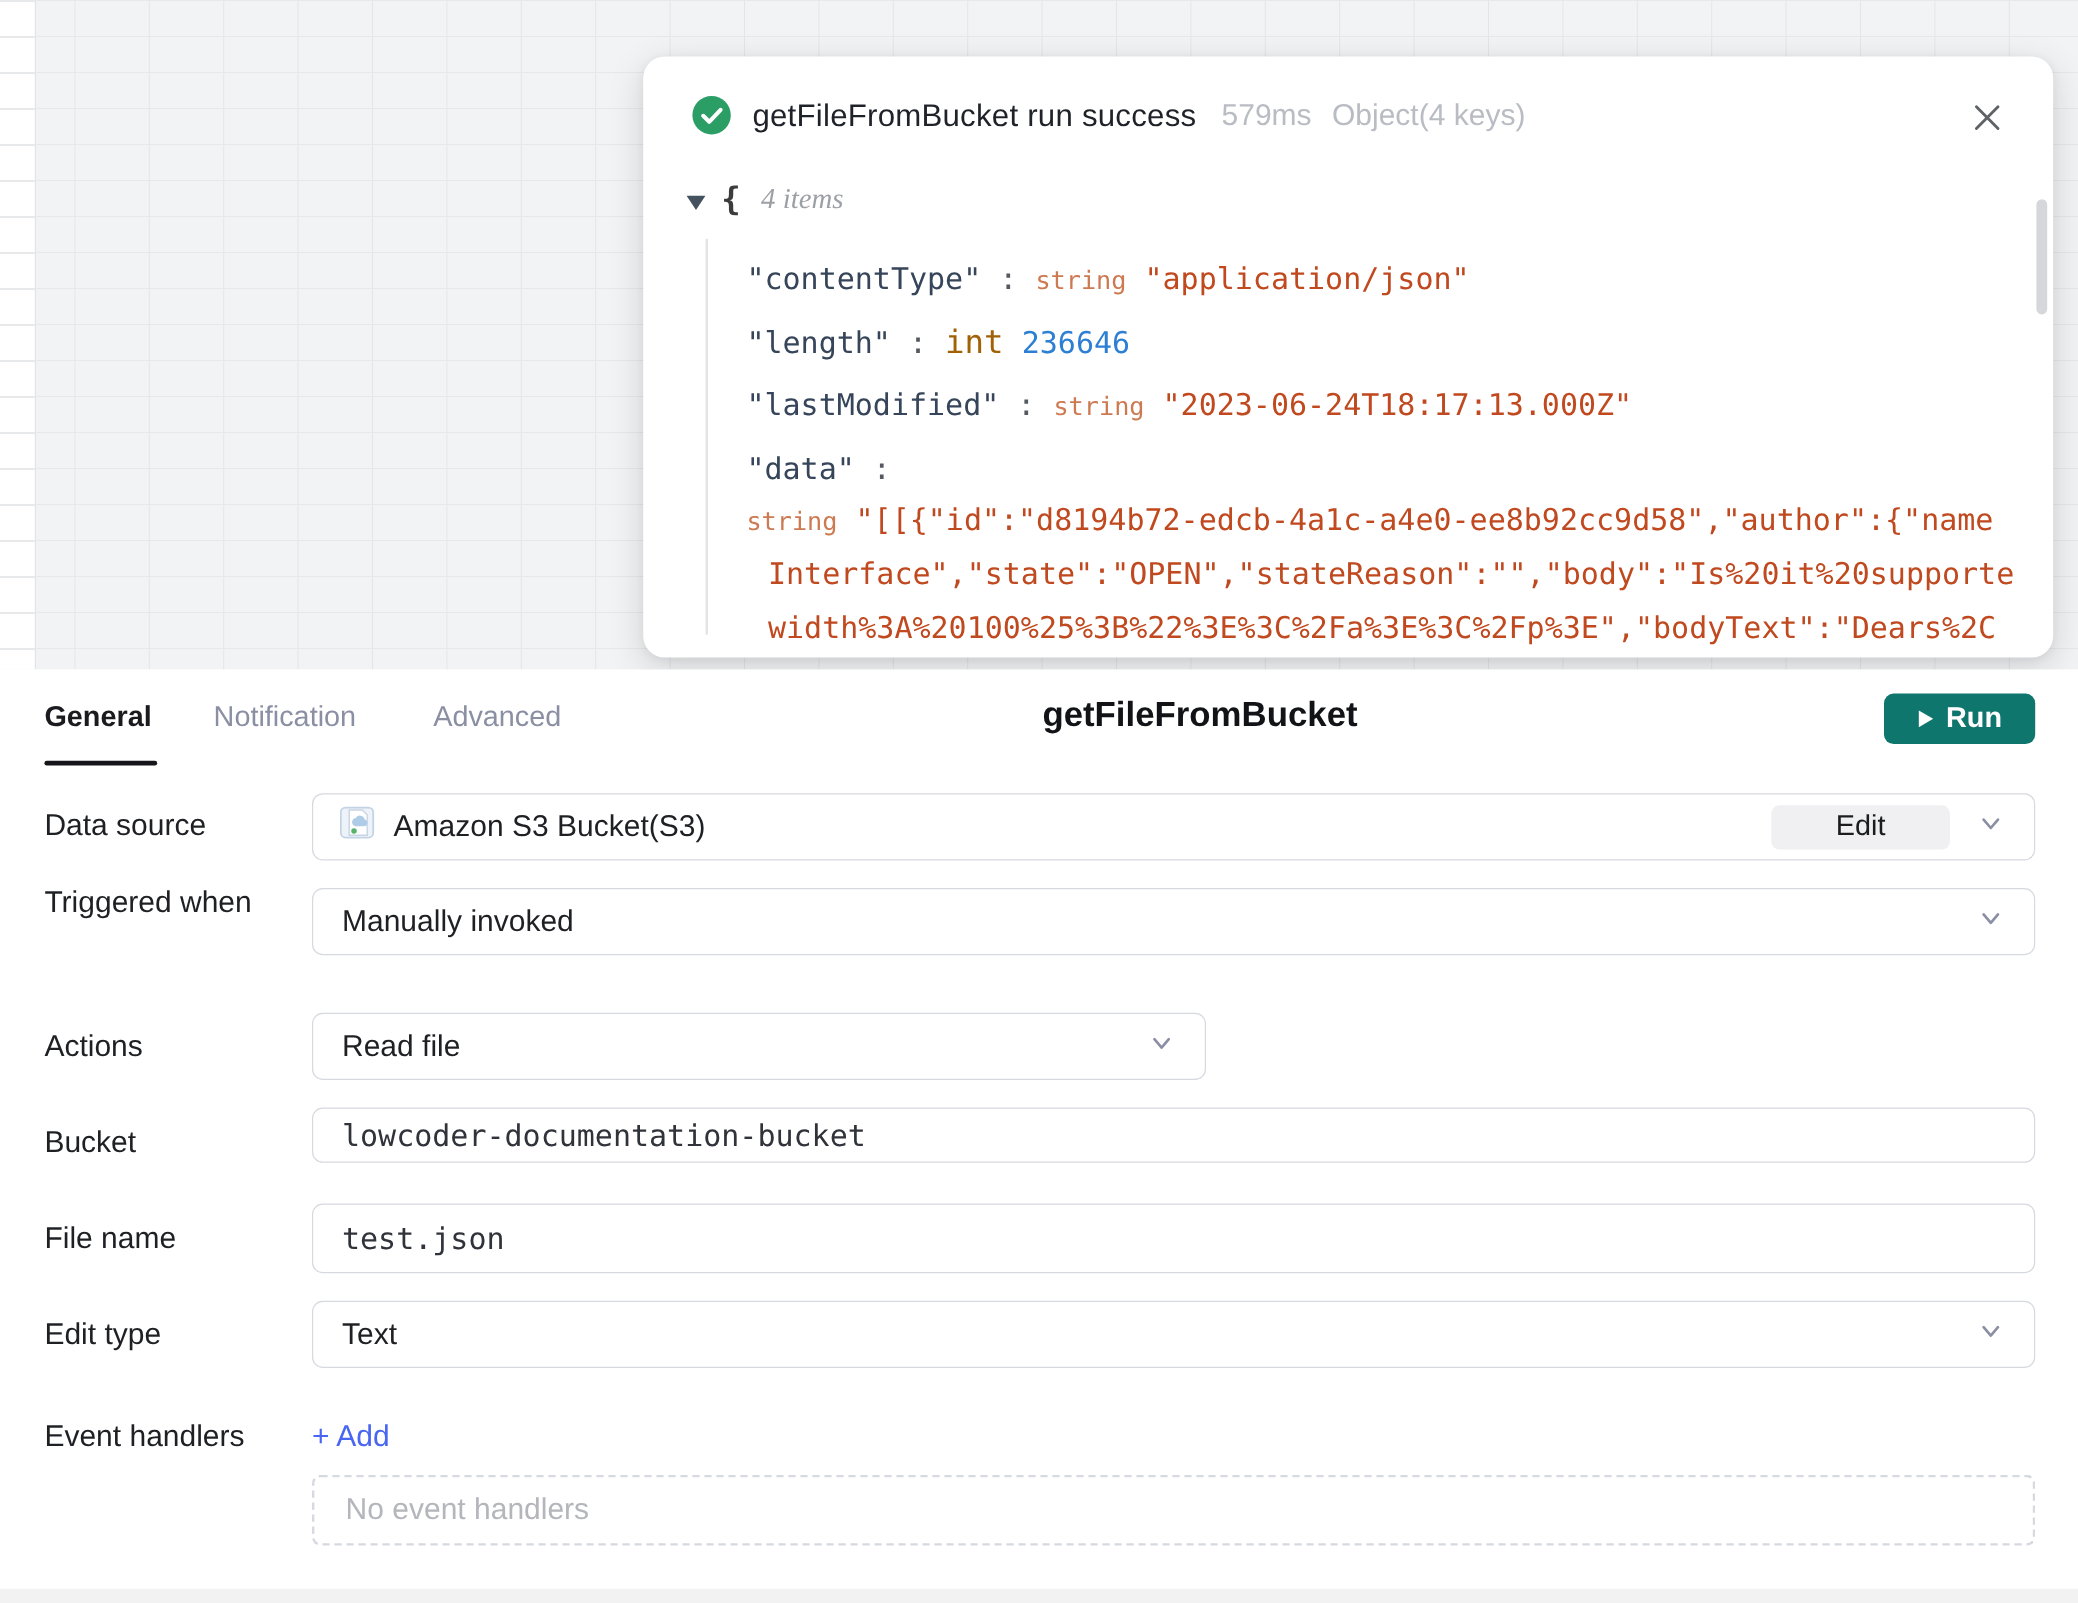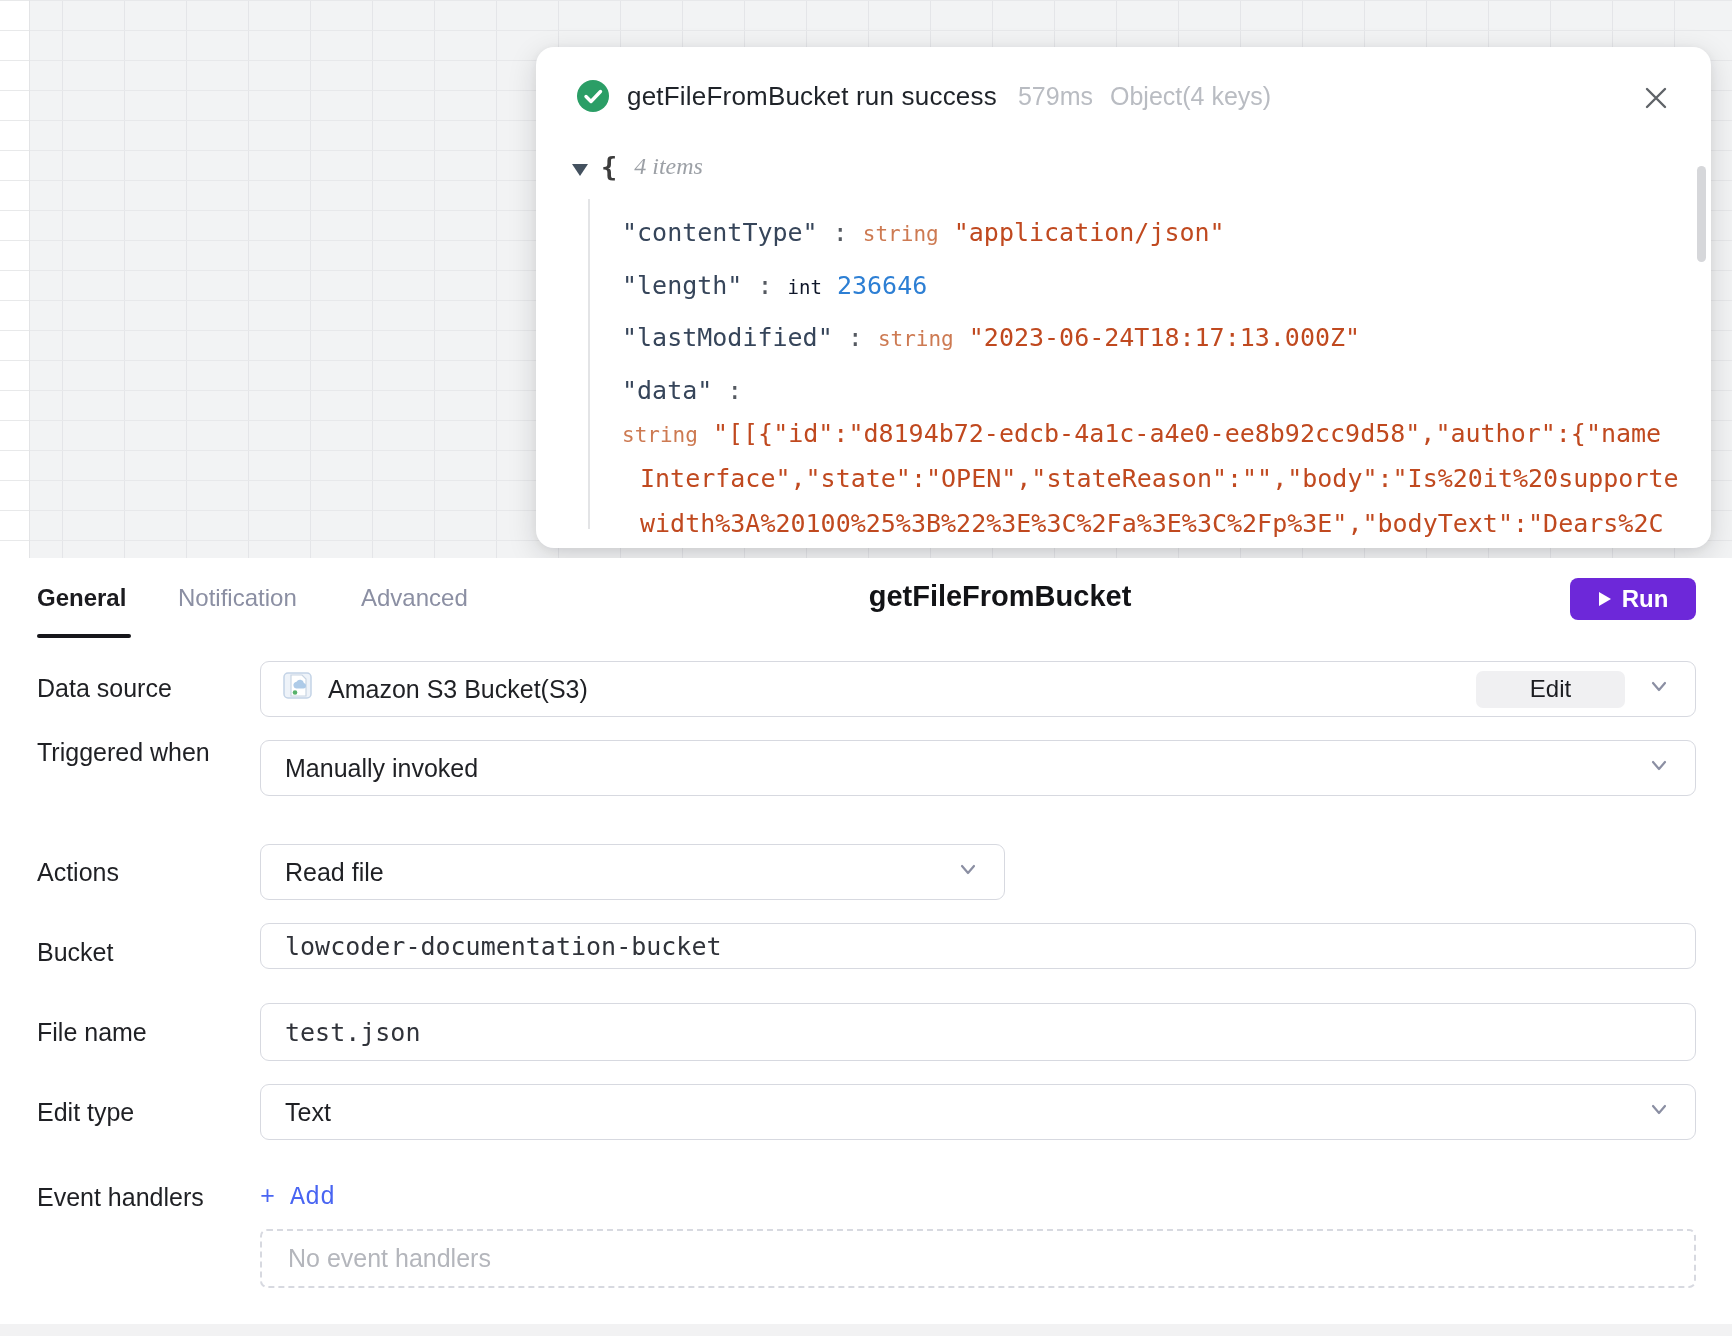--- a/index.html
+++ b/index.html
@@ -74,41 +74,41 @@
     position: absolute; left: 52px; top: 152px; height: 330px;
     width: 0; border-left: 2px solid #e3e4e6;
   }
   .j-itemsrow { position: absolute; left: 36px; top: 104px; display: flex; align-items: center; }
   .j-caret { width: 16px; height: 12px; margin-right: 13px; margin-top: 2px; }
   .j-brace { font-family: "DejaVu Sans Mono", monospace; font-size: 27px; font-weight: bold; color: #3c3c3c; margin-right: 17px; }
   .j-items { font-family: Liberation Serif, serif; font-style: italic; font-size: 24px; color: #9ca0a6; }
   .j-key { color: #36455a; }
   .j-colon { color: #555a61; }
   .j-type-str { font-size: 21px; color: #cd7a52; }
-  .j-type-int { font-size: 19px; color: #0f172a; }
+  .j-type-int { font-size: 27px; color: #a16207; }
   .j-val-str { color: #c0491f; }
   .j-val-int { color: #2d7fd4; }
 
   
   .panel {
     position: absolute; left: 0; top: 558px;
     width: 1732px; height: 778px;
     background: #ffffff;
   }
   .tab { position: absolute; top: 26px; font-size: 24px; color: #8b8fa3; cursor: pointer; }
   .tab.active { color: #1b1b1f; font-weight: bold; }
   .tab-underline { position: absolute; left: 37px; top: 76px; width: 94px; height: 4px; background: #16161a; border-radius: 2px; }
   .panel-title {
     position: absolute; left: 1000px; top: 22px; transform: translateX(-50%);
     font-size: 29px; font-weight: bold; color: #121316; white-space: nowrap;
   }
   .run-btn {
     position: absolute; left: 1570px; top: 20px;
     width: 126px; height: 42px;
-    background: #6d28d9; border-radius: 8px;
+    background: #0f766e; border-radius: 8px;
     display: flex; align-items: center; justify-content: center; gap: 10px;
     cursor: pointer;
   }
   .run-btn span { color: #ffffff; font-size: 24px; font-weight: 600; }
 
   .f-label { position: absolute; left: 37px; font-size: 25px; color: #1f2024; white-space: nowrap; }
   .f-box {
     position: absolute; left: 260px; width: 1436px; height: 56px;
     border: 1.5px solid #d7d9e0; border-radius: 9px; background: #fff;
     display: flex; align-items: center;
@@ -120,21 +120,21 @@
   .chev-abs { margin-left: 18px; }
   .edit-btn {
     margin-left: auto; flex: 0 0 auto;
     width: 149px; height: 37px;
     background: #f0f0f2; border-radius: 7px;
     display: flex; align-items: center; justify-content: center;
     font-size: 24px; color: #1c1d21; cursor: pointer;
   }
   .ds-icon { flex: 0 0 auto; margin-right: 15px; margin-left: -2px; }
 
-  .add-link { position: absolute; left: 260px; font-size: 25px; color: #4965f2; cursor: pointer; white-space: nowrap; font-family: Liberation Mono, monospace; }
+  .add-link { position: absolute; left: 260px; font-size: 25px; color: #4965f2; cursor: pointer; white-space: nowrap; }
   .empty-box {
     position: absolute; left: 260px; top: 671px; width: 1436px; height: 59px;
     border: 2px dashed #d7d9e0; border-radius: 7px;
     display: flex; align-items: center; padding: 0 26px;
     font-size: 25px; color: #b4b6bc;
   }
   .bottom-edge {
     position: absolute; left: 0; top: 1324px; width: 1732px; height: 12px;
     background: #f2f2f3;
   }

